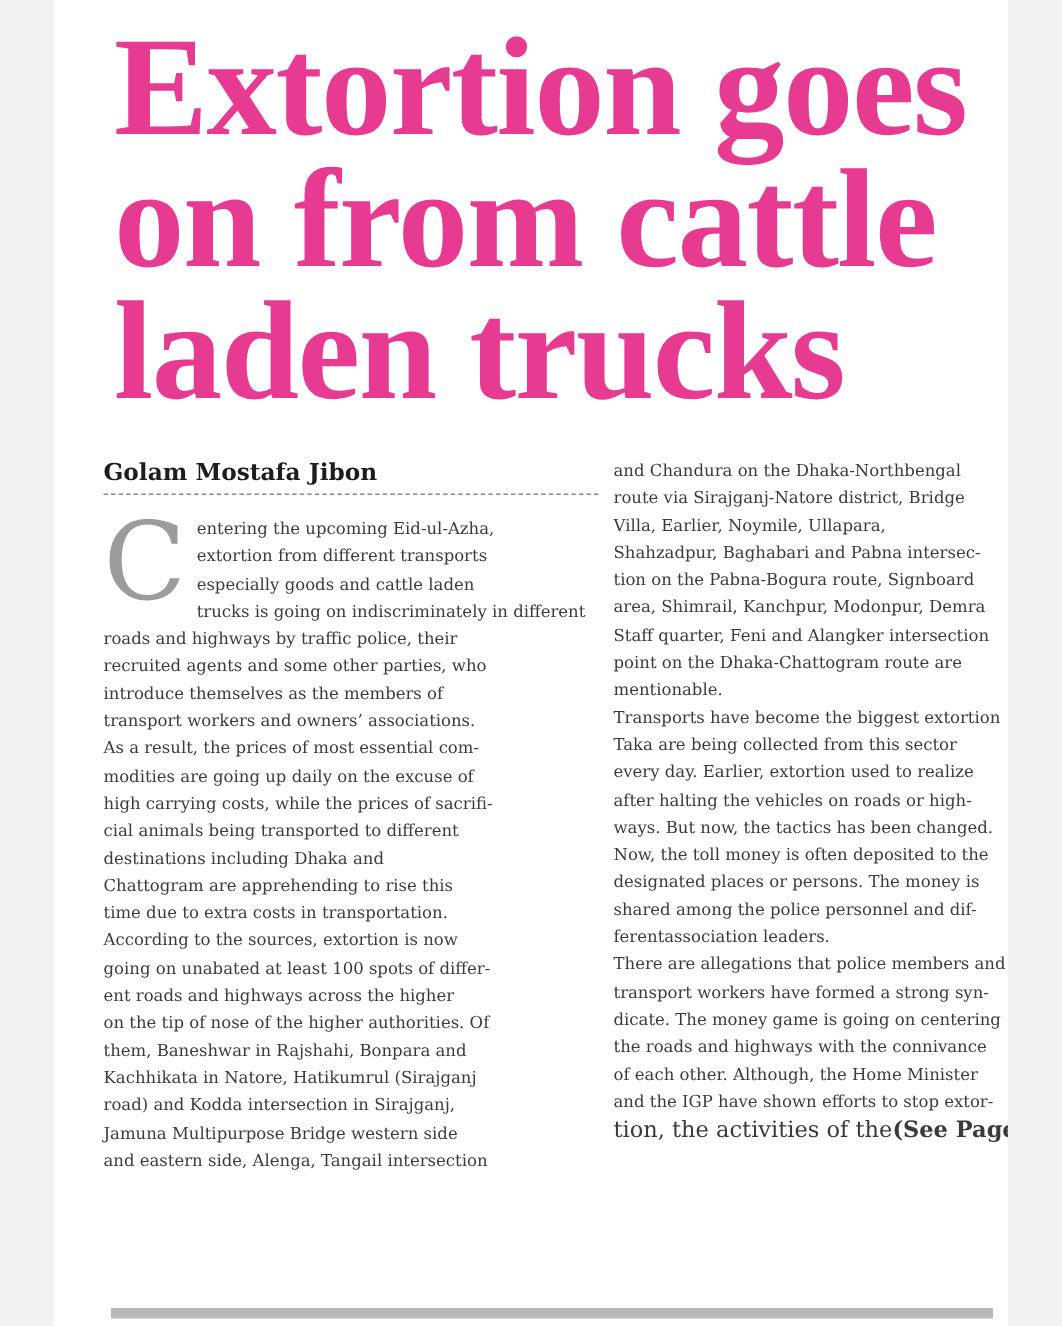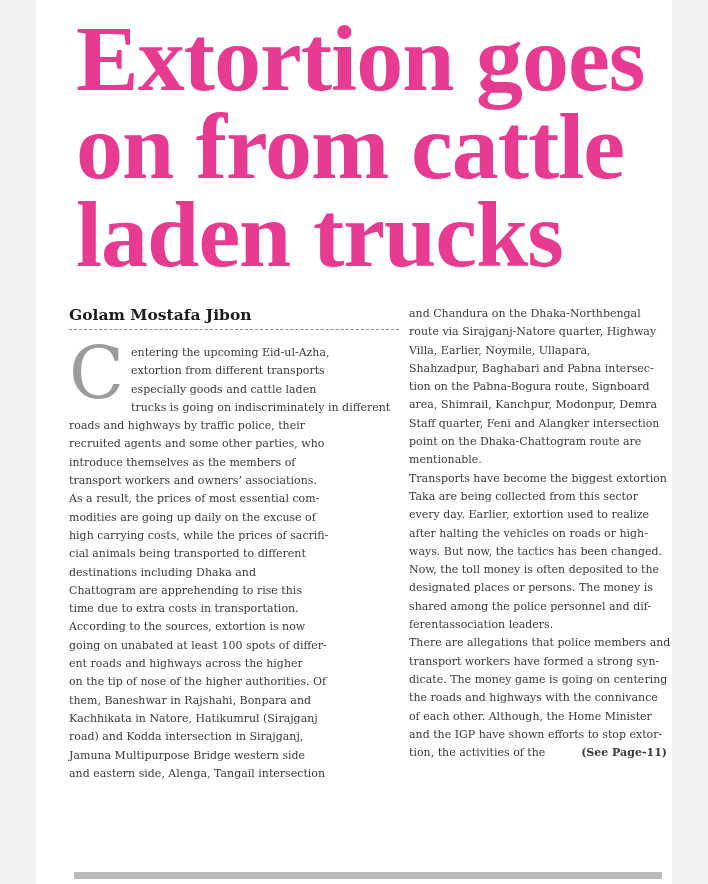--- a/index.html
+++ b/index.html
@@ -54,21 +54,21 @@
     font-family:"DejaVu Serif", serif;
   }
   .line {
     font-size:11px;
     line-height:18.3px;
     white-space:nowrap;
   }
   .line-last {
     display:flex;
     justify-content:space-between;
-    font-size:11px;
+    font-size:15px;
     line-height:18.3px;
     white-space:nowrap;
   }
   .jump-ref { font-weight:bold; }
   .bottom-bar {
     position:absolute;
     left:38px; right:10px;
     top:872px; height:7px;
     background:var(--bottom-bar,#b9b9b9);
   }
@@ -142,21 +142,21 @@
         <div class="line">Jamuna Multipurpose Bridge western side</div>
 
         <div class="line">and eastern side, Alenga, Tangail intersection</div>
       </div>
 
     <div class="col-right">
       <div>
 
           <div class="line">and Chandura on the Dhaka-Northbengal</div>
 
-          <div class="line">route via Sirajganj-Natore quarter, Highway</div>
+          <div class="line">route via Sirajganj-Natore district, Bridge</div>
 
           <div class="line">Villa, Earlier, Noymile, Ullapara,</div>
 
           <div class="line">Shahzadpur, Baghabari and Pabna intersec-</div>
 
           <div class="line">tion on the Pabna-Bogura route, Signboard</div>
 
           <div class="line">area, Shimrail, Kanchpur, Modonpur, Demra</div>
 
           <div class="line">Staff quarter, Feni and Alangker intersection</div>

